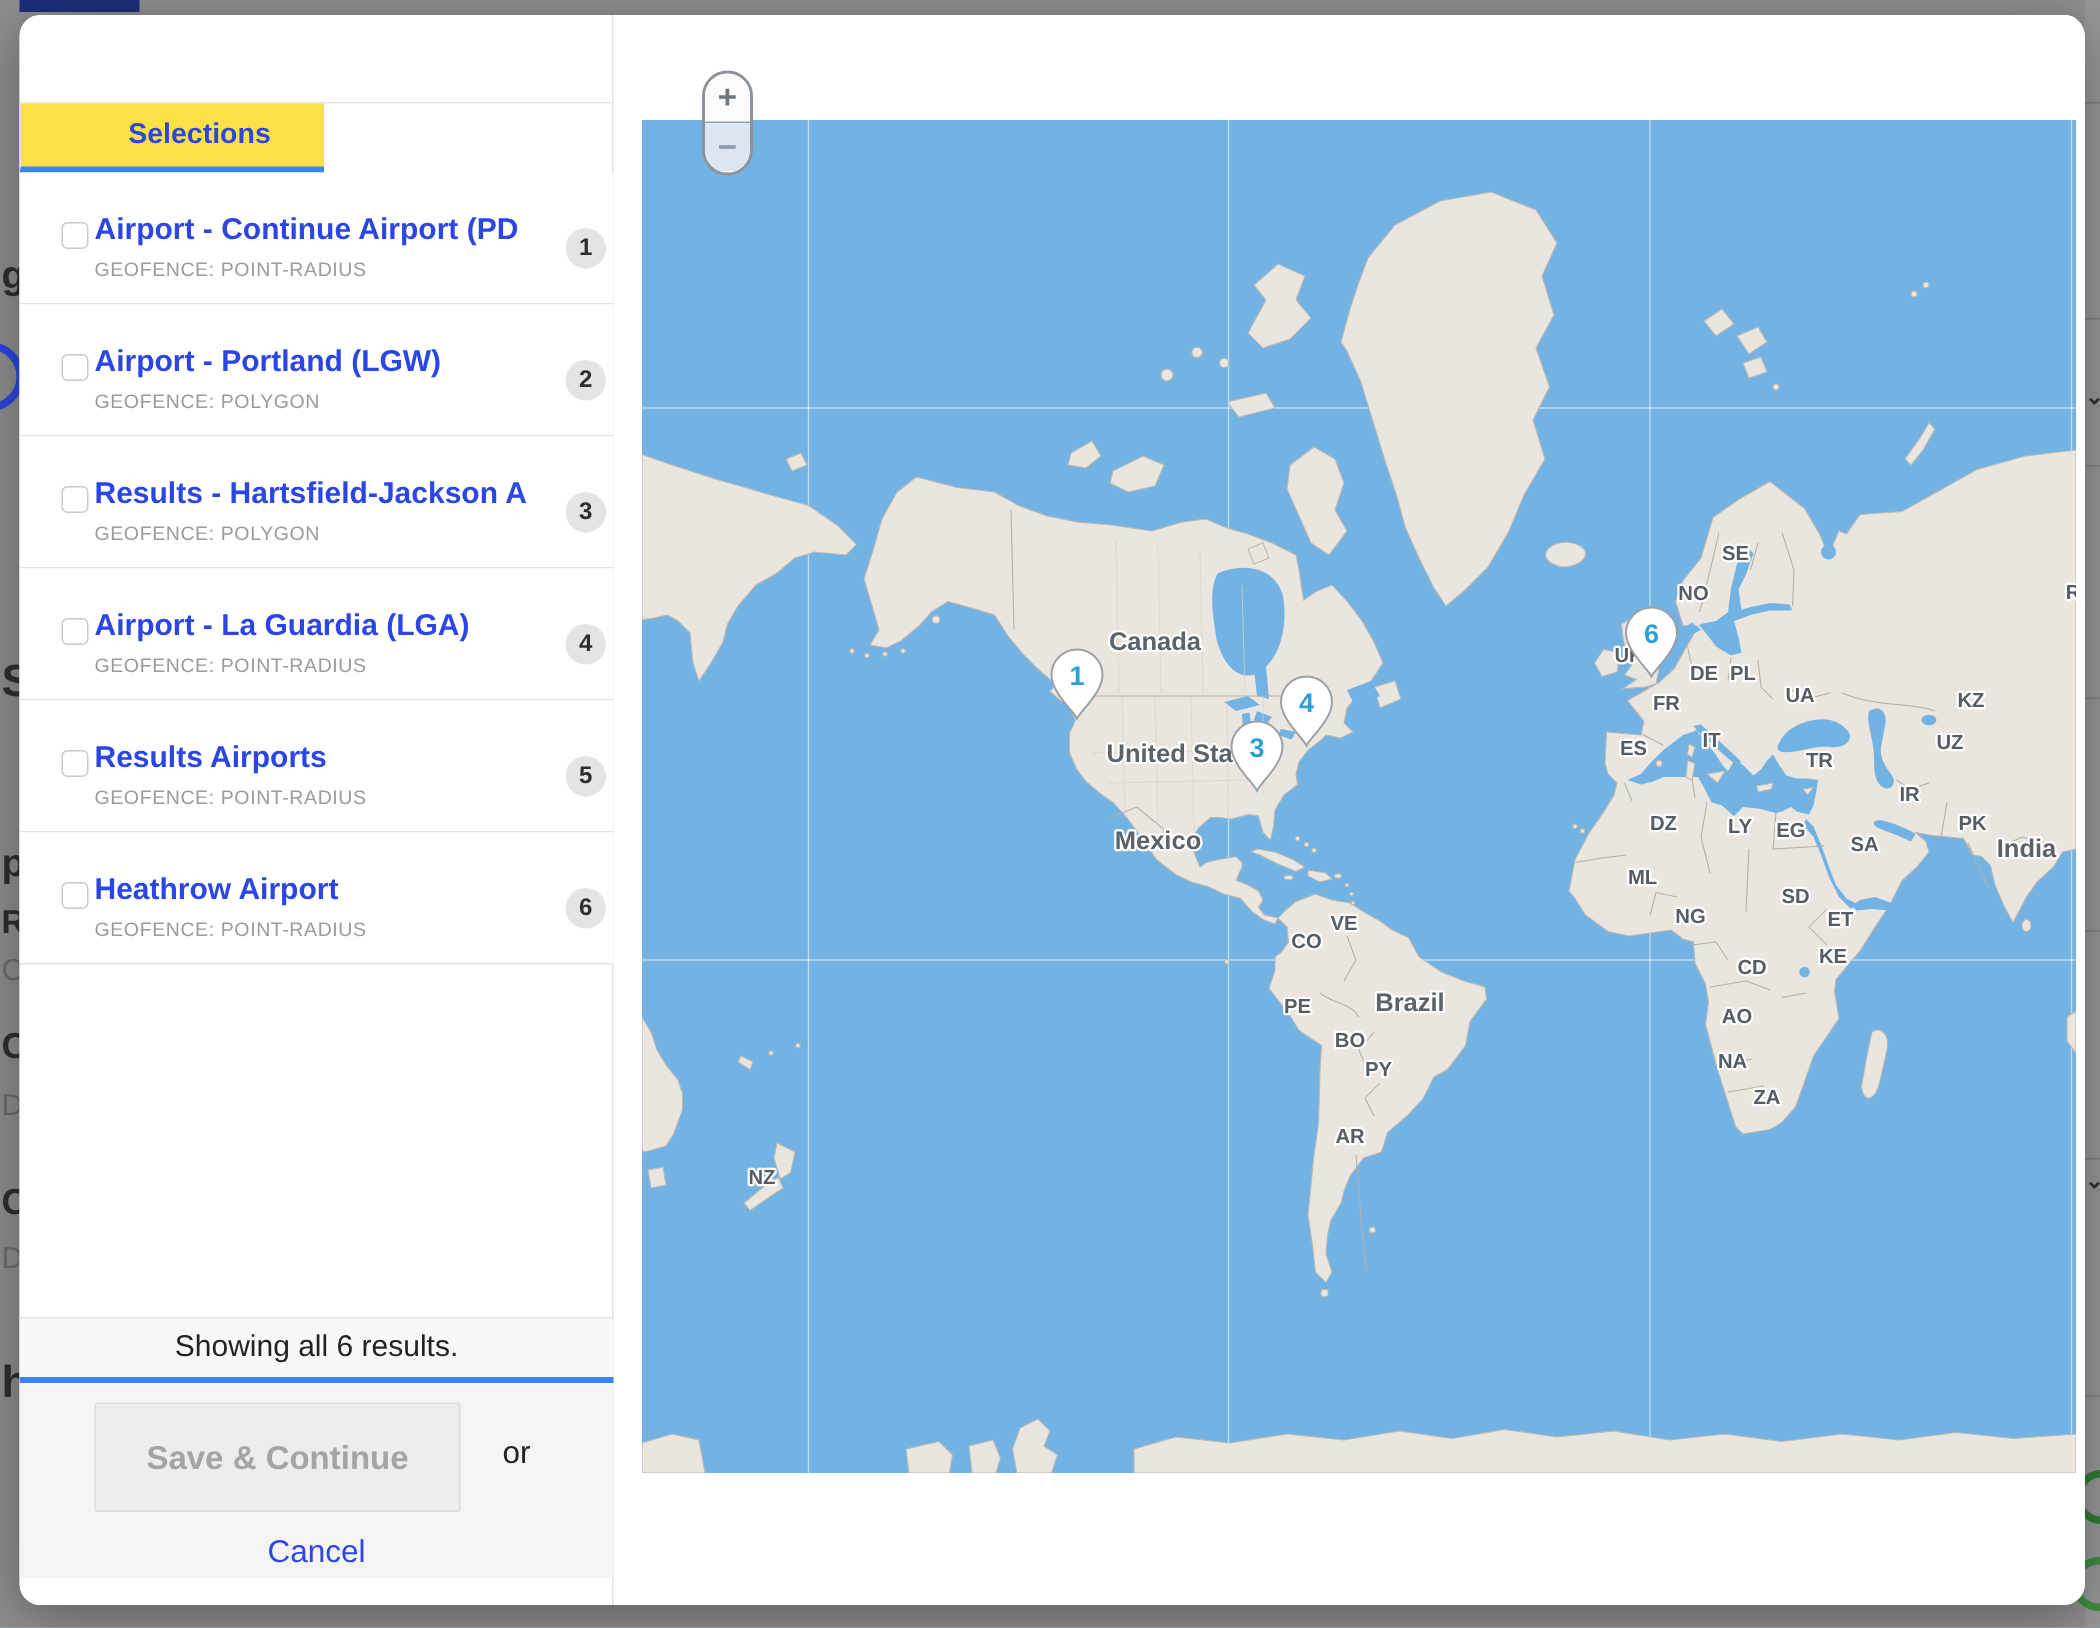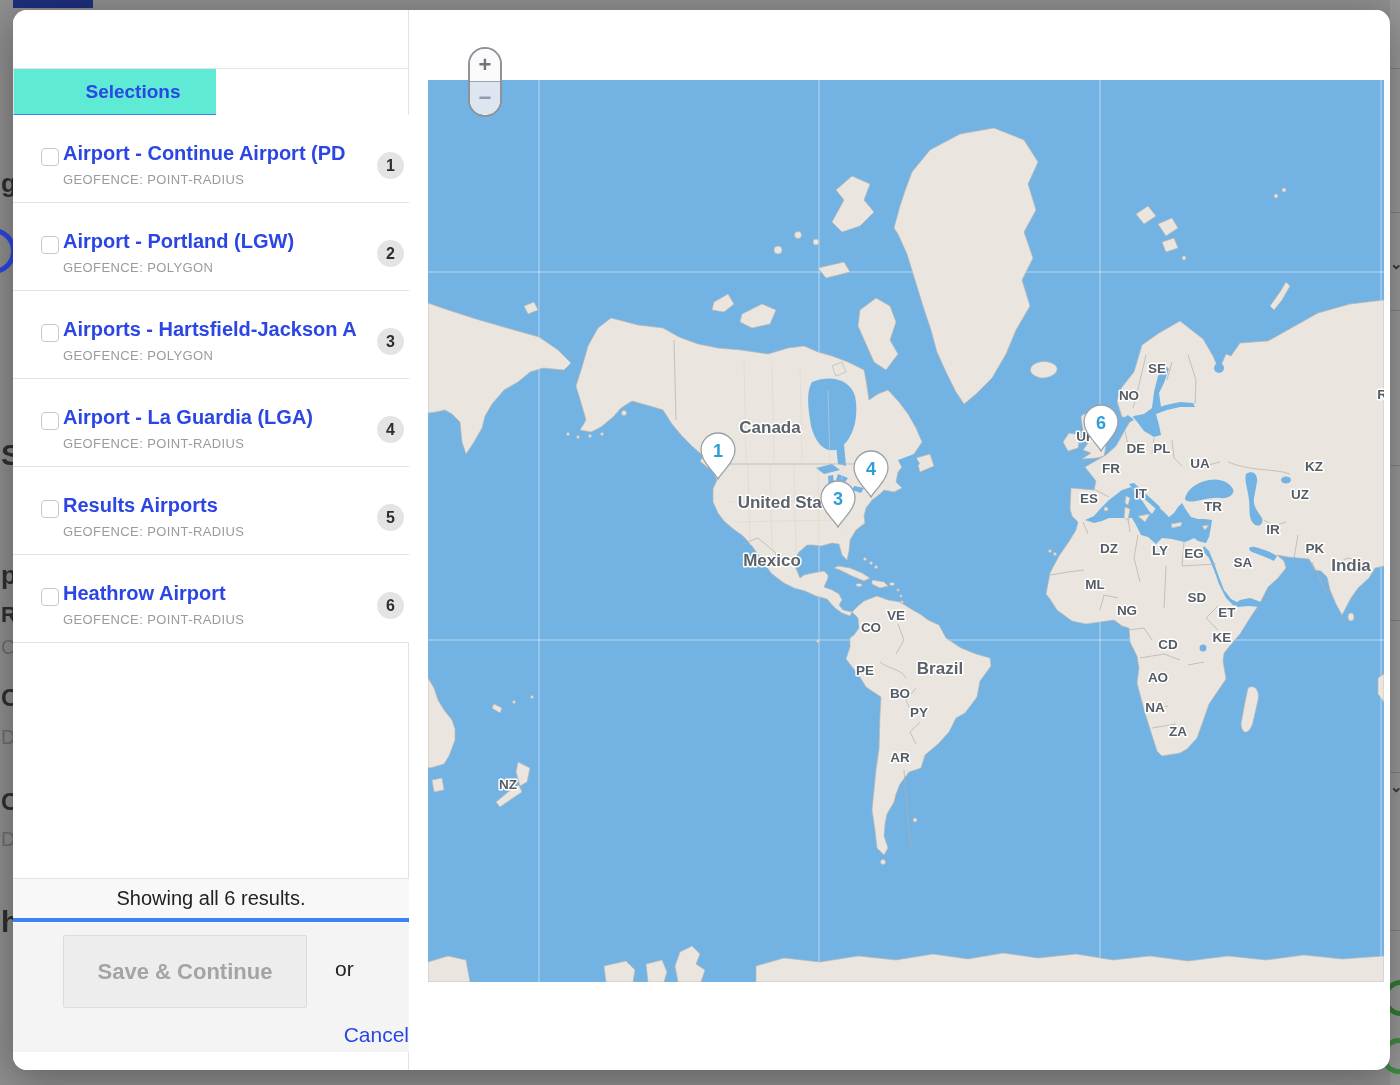--- a/index.html
+++ b/index.html
@@ -27,39 +27,39 @@
   .search-box { position:absolute; left:16px; top:8px; width:364px; height:42px; border:2px solid var(--search-border);
                 border-radius:21px; background:#fff; display:flex; align-items:center; padding-left:13px; }
   .search-box svg { flex:0 0 auto; }
   .search-text { margin-left:9px; font-size:21px; color:#17171a; }
   .caret { display:inline-block; width:2px; height:26px; background:#000; margin-left:1px; vertical-align:-5px; animation:blink 1s steps(1) infinite; }
   @keyframes blink { 50% { opacity:0; } }
 
   .tabs { position:absolute; left:0; top:58px; width:396px; height:47px; border-top:1px solid #e4e4e4; display:flex; }
   .tab { display:flex; align-items:center; justify-content:center; font-size:19px; font-weight:700; cursor:default; }
   .tab-results { width:193px; background:#fff; color:#3c3d40; }
-  .tab-selections { width:203px; background:#5eead4; color:var(--blue); border-left:1px solid #e4e4e4; border-bottom:1px solid #3b82f6;padding-left:36px; }
+  .tab-selections { width:203px; background:#fde047; color:var(--blue); border-left:1px solid #e4e4e4; border-bottom:4px solid #3b82f6;padding-left:36px; }
 
   .items { position:absolute; left:0; top:105px; width:396px; }
   .item { position:relative; height:88px; border-bottom:1px solid #e2e2e2; background:#fff; }
   .cb { position:absolute; left:28px; top:33px; width:18px; height:18px; border:1.5px solid #c9c9c9; border-radius:4px; background:#fff; }
   .title { position:absolute; left:50px; top:27px; max-width:308px; font-size:20px; font-weight:700; color:var(--blue);
            white-space:nowrap; overflow:hidden; }
   .sub { position:absolute; left:50px; top:57px; font-size:13px; font-weight:500; letter-spacing:.4px; color:#9b9b9b; }
   .badge { position:absolute; right:5px; top:37px; width:27px; height:27px; border-radius:50%; background:#e4e4e4;
            color:#2e2e30; font-size:16px; font-weight:600; display:flex; align-items:center; justify-content:center; }
 
   .status-bar { position:absolute; left:0; top:868px; width:396px; height:44px; background:#f8f8f8;
                 border-top:1px solid #e2e2e2; border-bottom:4px solid #3b82f6; display:flex; align-items:center;
                 justify-content:center; font-size:20px; color:#212225; }
   .panel-footer { position:absolute; left:0; top:913px; width:396px; height:129px; background:#f4f4f4; }
   .save-btn { position:absolute; left:50px; top:12px; width:244px; height:73px; background:#ededed; border:1px solid #dcdcdc;
               border-radius:2px; font-family:"Liberation Sans",sans-serif; font-size:22px; font-weight:700; color:#a4a4a6; }
   .or-label { position:absolute; left:322px; top:34px; font-size:21px; color:#212225; }
-  .cancel-link { position:absolute; left:0; top:100px; width:396px; text-align:right; font-size:21px; color:var(--blue); cursor:pointer; }
+  .cancel-link { position:absolute; left:0; top:100px; width:396px; text-align:center; font-size:21px; color:var(--blue); cursor:pointer; }
 
   
   .map-wrap { position:absolute; left:415px; top:0; width:956px; height:972px; background:#fff; }
   svg text { font-family:"Liberation Sans",sans-serif; }
   .lbl { text-anchor:middle; paint-order:stroke; stroke:#ffffff; stroke-width:3px; stroke-linejoin:round; }
   .region { font-size:17px; font-weight:600; fill:#5c6269; }
   .code { font-size:13.5px; font-weight:700; fill:#565c63; }
   .pin { fill:#ffffff; stroke:#9aa0a6; stroke-width:1.3; }
   .pin-num { text-anchor:middle; font-size:18px; font-weight:700; }
   .land { stroke:#bcb8b1; stroke-width:.7; }
@@ -122,21 +122,21 @@
         <span class="badge">1</span>
       </div>
       <div class="item">
         <span class="cb"></span>
         <div class="title">Airport - Portland (LGW)</div>
         <div class="sub">GEOFENCE: POLYGON</div>
         <span class="badge">2</span>
       </div>
       <div class="item">
         <span class="cb"></span>
-        <div class="title">Airports - Hartsfield-Jackson A</div>
+        <div class="title">Results - Hartsfield-Jackson A</div>
         <div class="sub">GEOFENCE: POLYGON</div>
         <span class="badge">3</span>
       </div>
       <div class="item">
         <span class="cb"></span>
         <div class="title">Airport - La Guardia (LGA)</div>
         <div class="sub">GEOFENCE: POINT-RADIUS</div>
         <span class="badge">4</span>
       </div>
       <div class="item">

